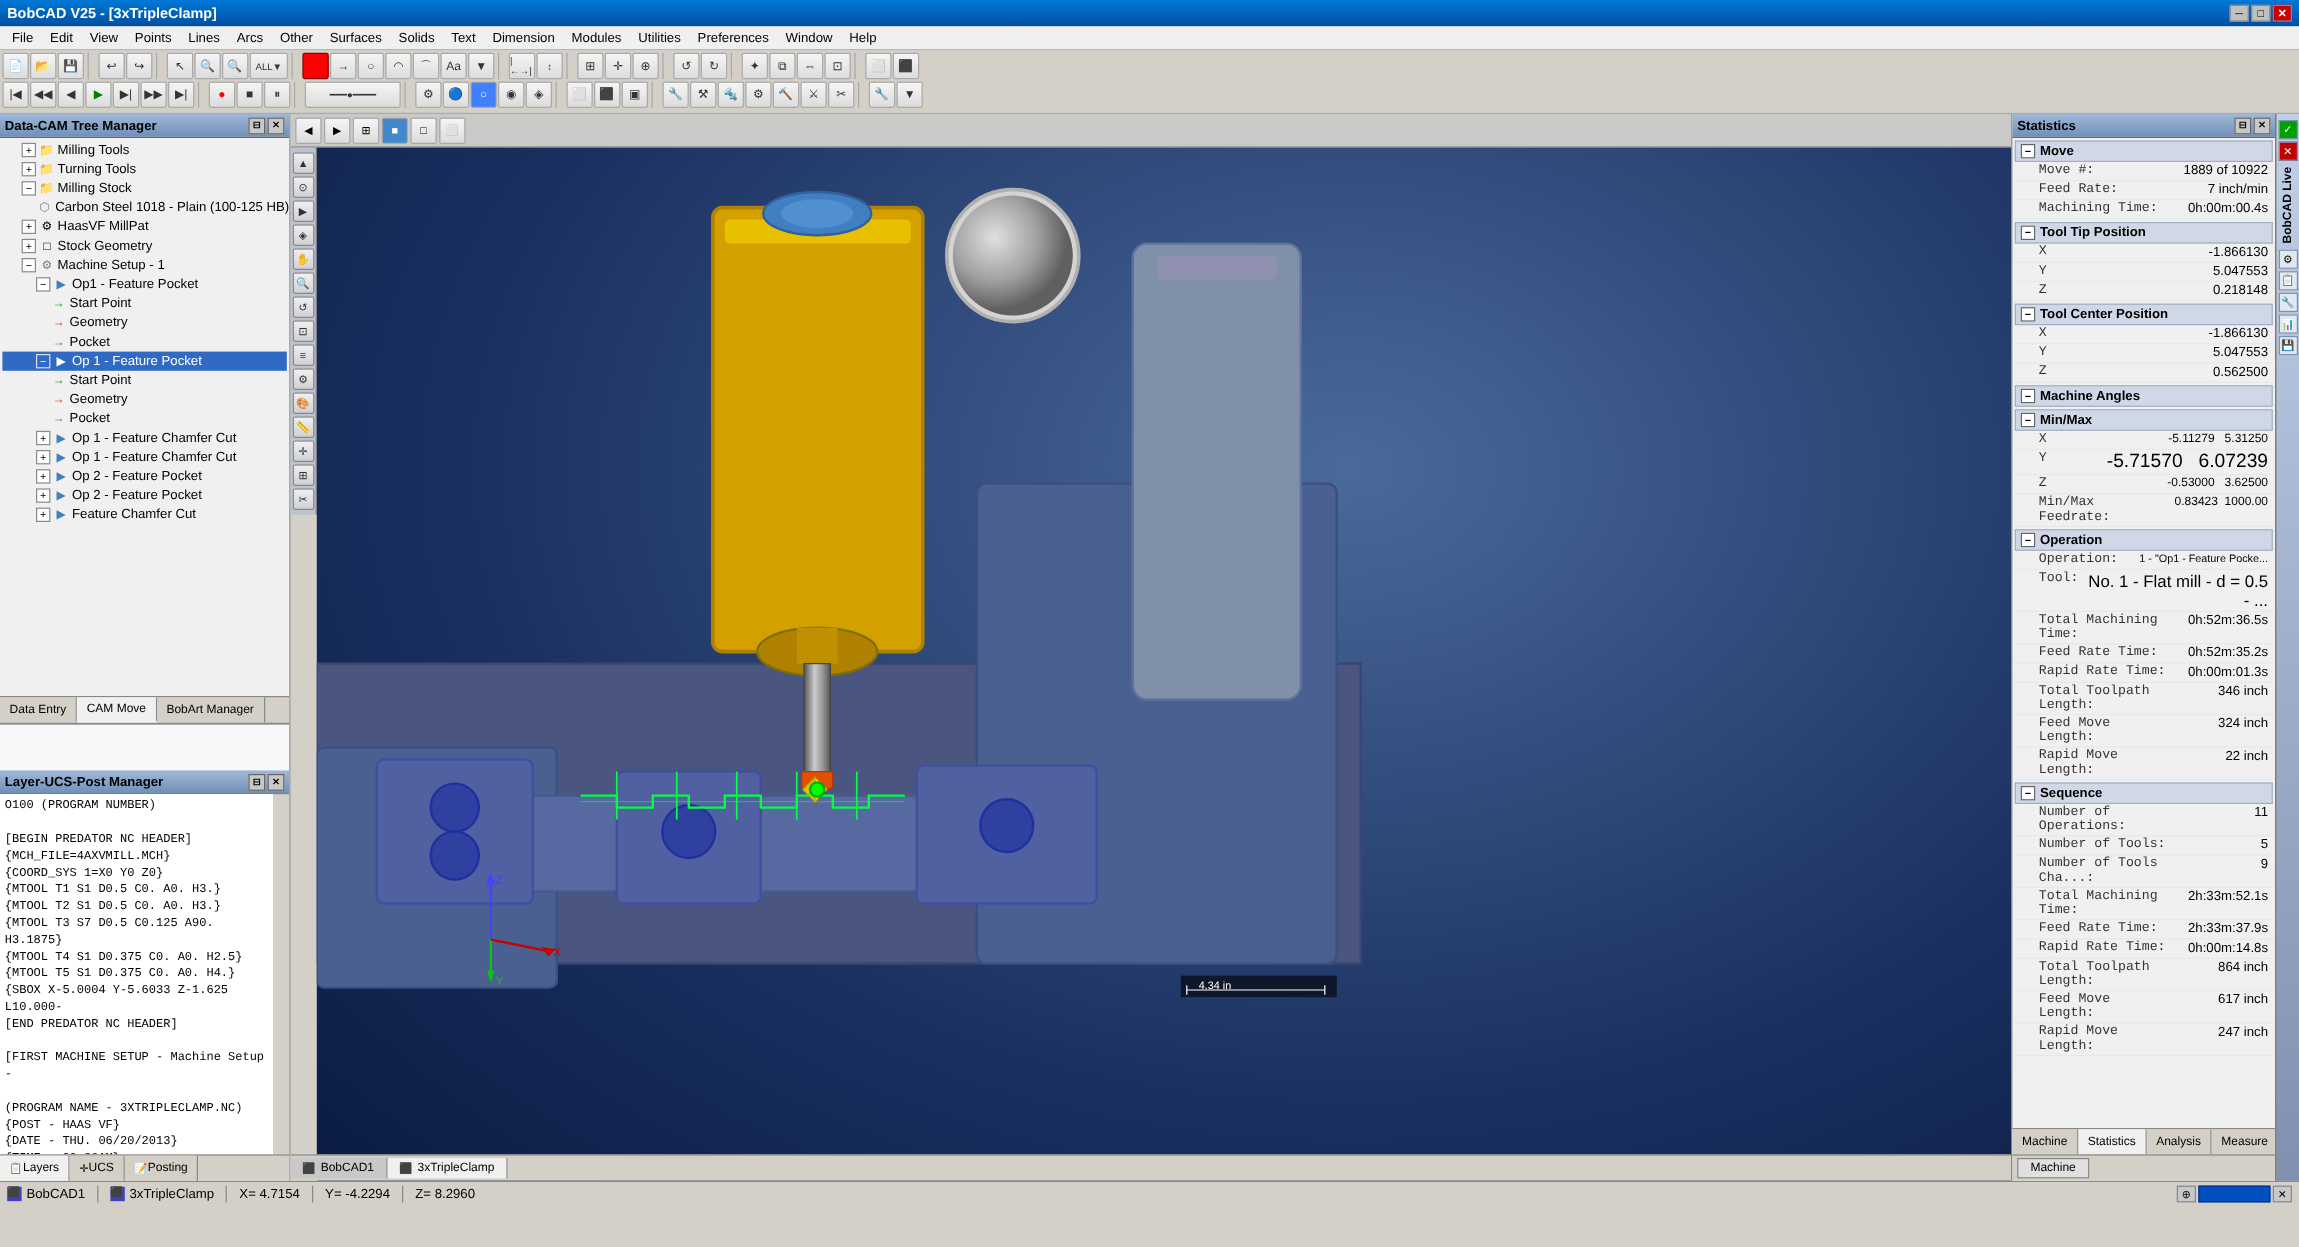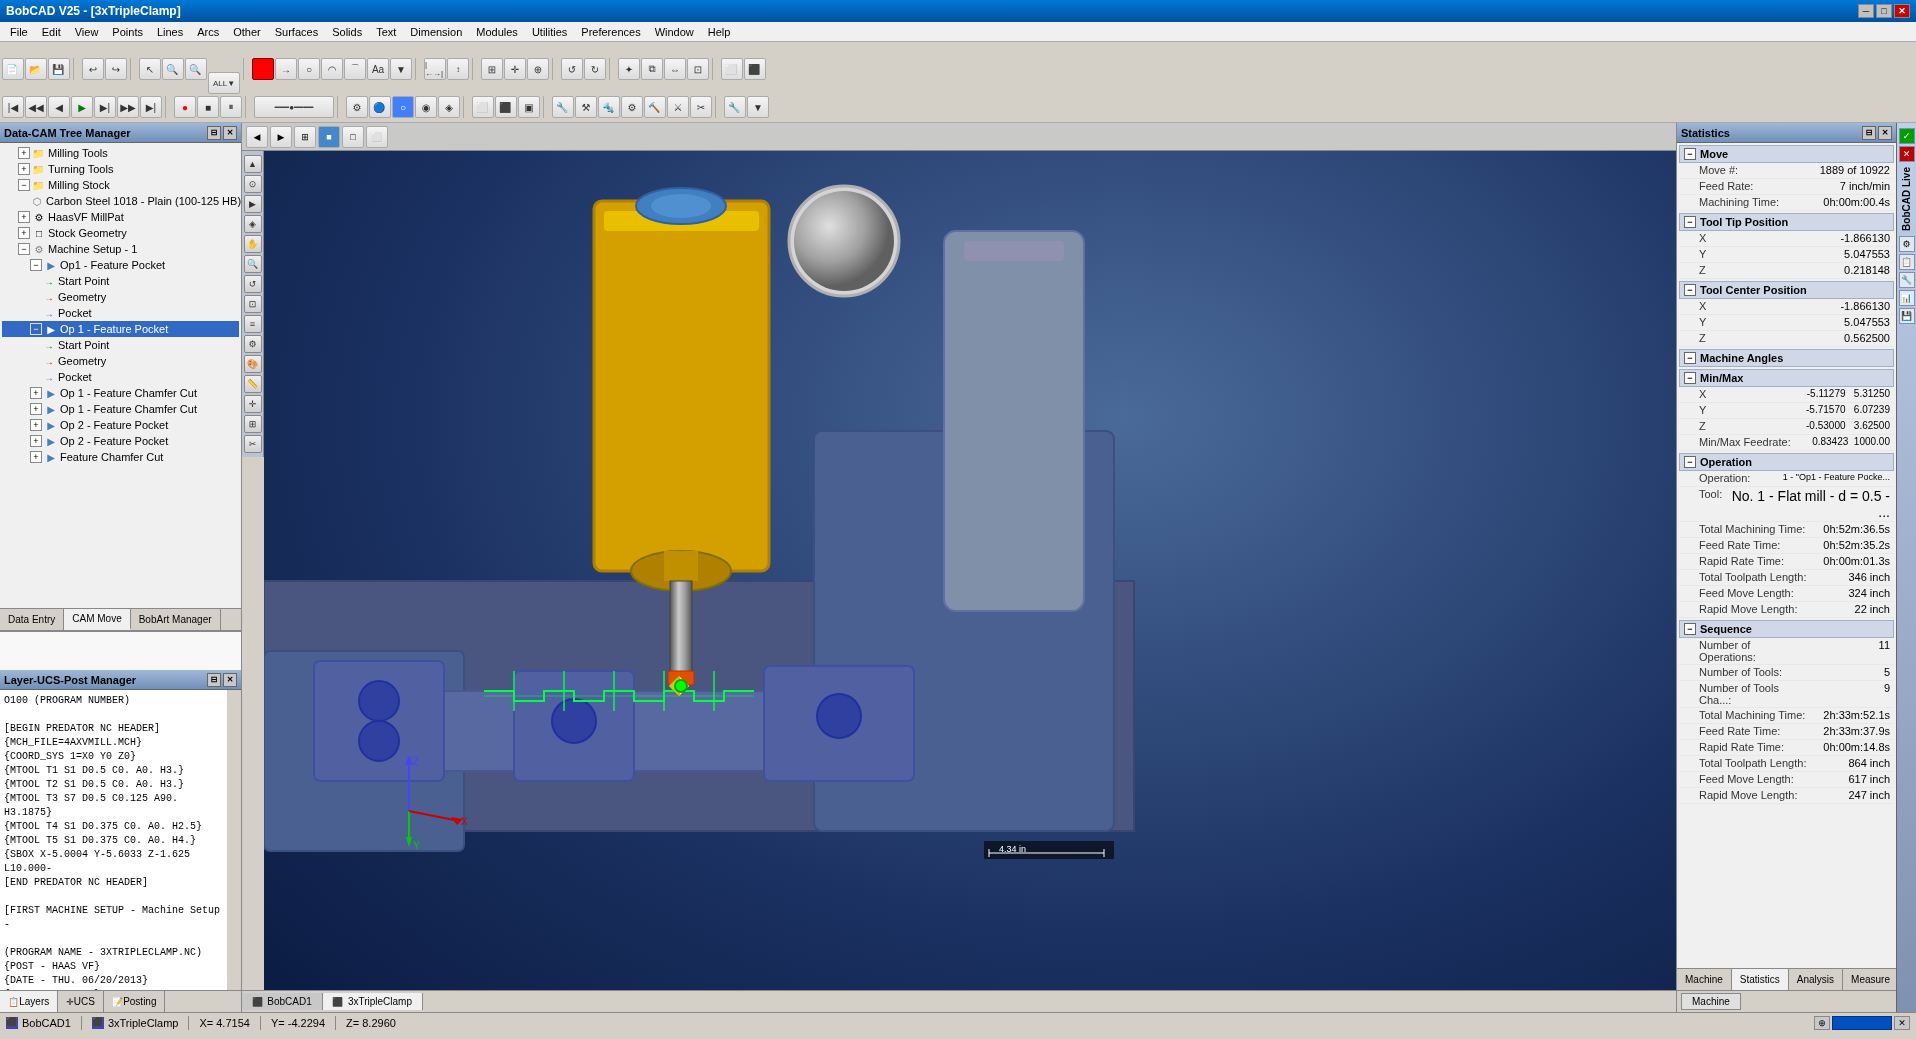--- a/index.html
+++ b/index.html
@@ -312,21 +312,21 @@
       display: flex; align-items: center; justify-content: center;
       font-size: 9px;
       margin-right: 4px;
     }
     .stats-row {
       display: flex;
       padding: 1px 4px 1px 20px;
       border-bottom: 1px solid #e8e8e8;
       min-height: 16px;
     }
-    .stats-label { flex: 1; color: #333; }
+    .stats-label { flex: 1; color: #333; font-family: Liberation Mono, monospace; }
     .stats-value { color: #000; font-weight: normal; text-align: right; min-width: 80px; }
 
     #stats-tabs {
       height: 22px;
       display: flex;
       border-top: 1px solid #888;
       background: #d4d0c8;
     }
     .stats-tab {
       padding: 3px 8px;
@@ -467,21 +467,21 @@
     <div class="tb-btn">📄</div>
     <div class="tb-btn">📂</div>
     <div class="tb-btn">💾</div>
     <div class="tb-separator"></div>
     <div class="tb-btn">↩</div>
     <div class="tb-btn">↪</div>
     <div class="tb-separator"></div>
     <div class="tb-btn">↖</div>
     <div class="tb-btn">🔍</div>
     <div class="tb-btn">🔍</div>
-    <div class="tb-btn tb-btn-wide" style="font-size:8px;margin-top:28px;">ALL▼</div>
+    <div class="tb-btn tb-btn-wide" style="font-size:8px;">ALL▼</div>
     <div class="tb-separator"></div>
     <div class="tb-btn" style="background:red;border-color:#800;"></div>
     <div class="tb-btn">→</div>
     <div class="tb-btn">○</div>
     <div class="tb-btn">◠</div>
     <div class="tb-btn">⌒</div>
     <div class="tb-btn">Aa</div>
     <div class="tb-btn">▼</div>
     <div class="tb-separator"></div>
     <div class="tb-btn" style="font-size:8px;">|←→|</div>
@@ -926,21 +926,21 @@
         <div class="stats-section-header">
           <div class="expand-icon">−</div>
           <span>Min/Max</span>
         </div>
         <div class="stats-row">
           <span class="stats-label">X</span>
           <span class="stats-value" style="font-size:10px;">-5.11279&nbsp;&nbsp;&nbsp;5.31250</span>
         </div>
         <div class="stats-row">
           <span class="stats-label">Y</span>
-          <span class="stats-value" style="font-size:10px;">-5.71570&nbsp;&nbsp;&nbsp;6.07239</span>
+          <span class="stats-value" style="font-size:16px;">-5.71570&nbsp;&nbsp;&nbsp;6.07239</span>
         </div>
         <div class="stats-row">
           <span class="stats-label">Z</span>
           <span class="stats-value" style="font-size:10px;">-0.53000&nbsp;&nbsp;&nbsp;3.62500</span>
         </div>
         <div class="stats-row">
           <span class="stats-label">Min/Max Feedrate:</span>
           <span class="stats-value" style="font-size:10px;">0.83423&nbsp;&nbsp;1000.00</span>
         </div>
       </div>

